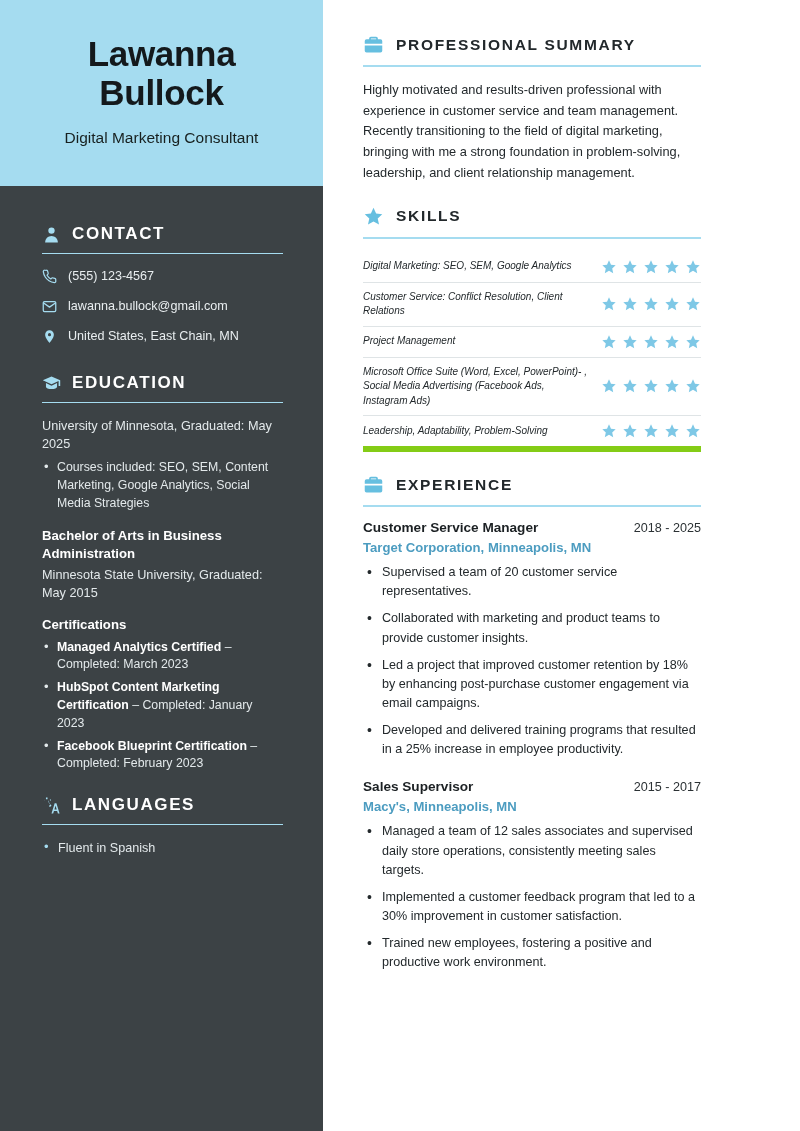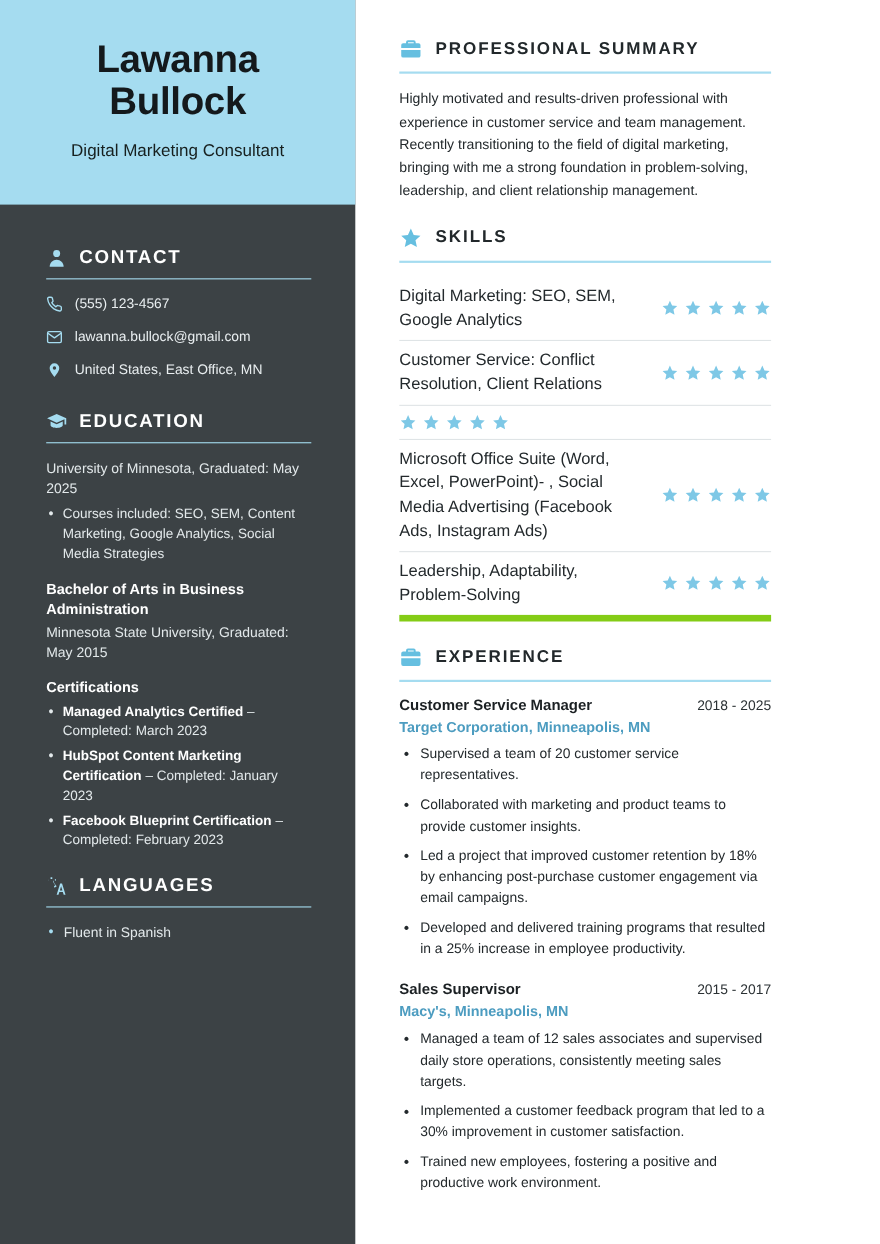--- a/index.html
+++ b/index.html
@@ -153,25 +153,26 @@
   .skill-row {
     display: flex;
     align-items: center;
     justify-content: space-between;
     gap: 14px;
     padding: 7px 0 7px 0;
     border-bottom: 1px solid #dfe4e6;
   }
   .skill-row:last-child { border-bottom: 6px solid #84cc16; }
   .skill-name {
-    font-size: 15px;
+    font-size: 10px;
     line-height: 1.45;
     color: #23292c;
     flex: 1 1 auto;
     max-width: 300px;
+    font-style: italic;
   }
   .stars { display: flex; gap: 5px; flex: 0 0 auto; }
   .star { width: 16px; height: 16px; color: #7ec8e6; }
 
   
   .job { margin-bottom: 20px; }
   .job-head {
     display: flex;
     justify-content: space-between;
     align-items: baseline;
@@ -255,21 +256,21 @@
           </span>
           <span>lawanna.bullock@gmail.com</span>
         </div>
 
         <div class="contact-row">
           <span class="ico">
             <svg viewBox="0 0 24 24" fill="currentColor">
                 <path d="M12 2a7 7 0 0 0-7 7c0 5.2 7 13 7 13s7-7.8 7-13a7 7 0 0 0-7-7zm0 9.5A2.5 2.5 0 1 1 12 6.5a2.5 2.5 0 0 1 0 5z"></path>
               </svg>
           </span>
-          <span>United States, East Office, MN</span>
+          <span>United States, East Chain, MN</span>
         </div>
       </section>
 
       <section class="side-section">
         <div class="side-head">
           <span class="ico">
             <svg viewBox="0 0 24 24" fill="currentColor">
                 <path d="M12 3L1 8l11 5 9-4.1V15h2V8L12 3z"></path>
                 <path d="M5 11.5V16c0 1.7 3.1 3 7 3s7-1.3 7-3v-4.5l-7 3.2-7-3.2z"></path>
               </svg>
@@ -387,20 +388,21 @@
           <span class="star"><svg viewBox="0 0 24 24" fill="currentColor">
                 <path d="M12 2l3 6.6 7 .8-5.2 4.8 1.5 7L12 17.8 5.7 21.2l1.5-7L2 9.4l7-.8L12 2z"></path>
               </svg></span>
           <span class="star"><svg viewBox="0 0 24 24" fill="currentColor">
                 <path d="M12 2l3 6.6 7 .8-5.2 4.8 1.5 7L12 17.8 5.7 21.2l1.5-7L2 9.4l7-.8L12 2z"></path>
               </svg></span>
         </span>
       </div>
 
       <div class="skill-row">
+        <span class="skill-name">Project Management</span>
         <span class="stars">
           <span class="star"><svg viewBox="0 0 24 24" fill="currentColor">
                 <path d="M12 2l3 6.6 7 .8-5.2 4.8 1.5 7L12 17.8 5.7 21.2l1.5-7L2 9.4l7-.8L12 2z"></path>
               </svg></span>
           <span class="star"><svg viewBox="0 0 24 24" fill="currentColor">
                 <path d="M12 2l3 6.6 7 .8-5.2 4.8 1.5 7L12 17.8 5.7 21.2l1.5-7L2 9.4l7-.8L12 2z"></path>
               </svg></span>
           <span class="star"><svg viewBox="0 0 24 24" fill="currentColor">
                 <path d="M12 2l3 6.6 7 .8-5.2 4.8 1.5 7L12 17.8 5.7 21.2l1.5-7L2 9.4l7-.8L12 2z"></path>
               </svg></span>

